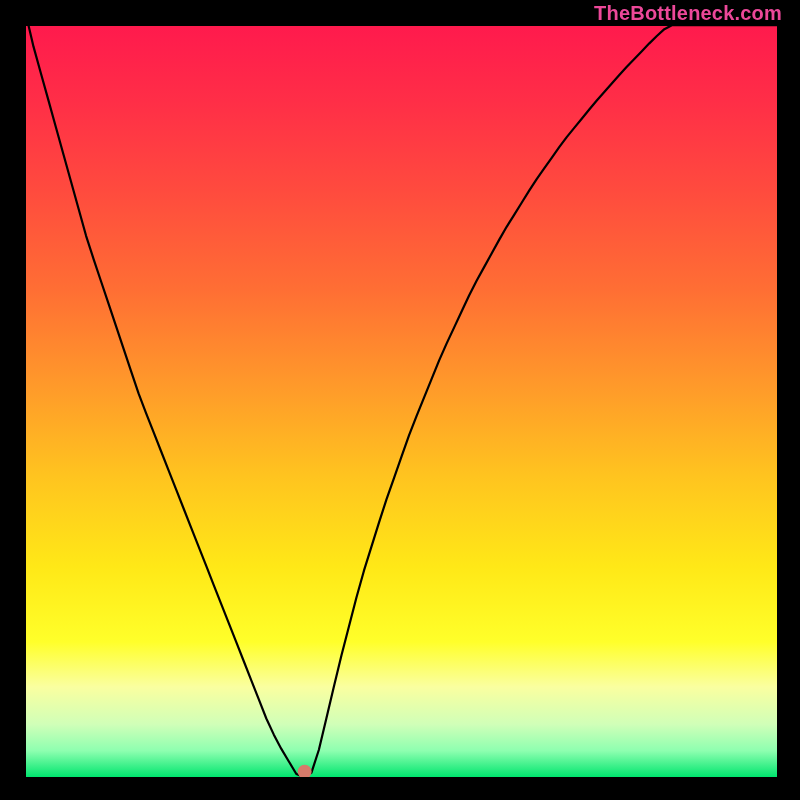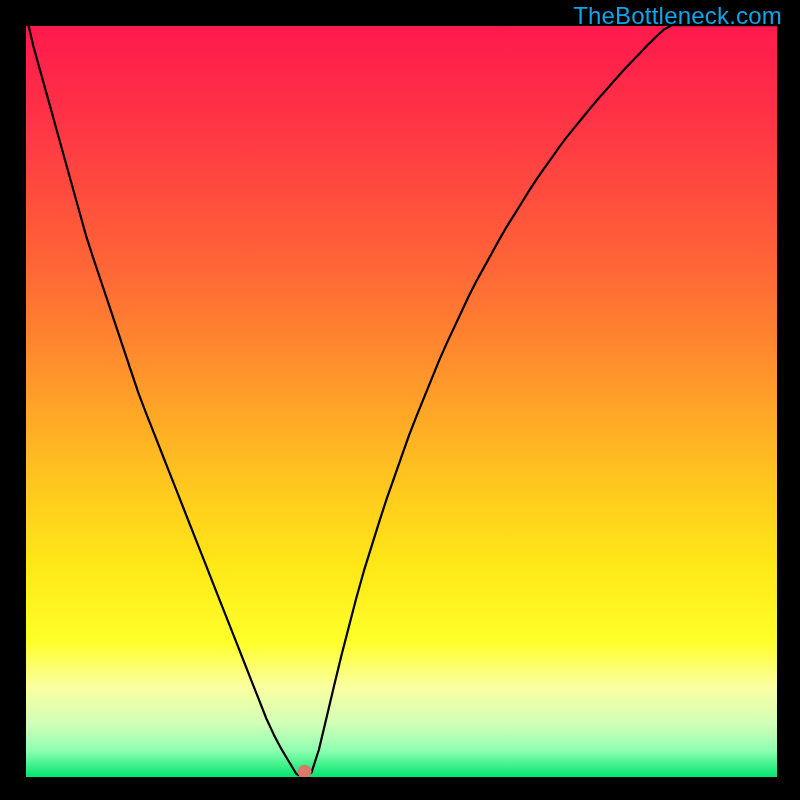--- a/index.html
+++ b/index.html
@@ -17,23 +17,23 @@
     background: #000;
   }
   .plot {
     position: absolute;
     background: #000;
   }
   .watermark {
     position: absolute;
     top: 2px;
     right: 18px;
-    color: #0ea5e9;
-    font-size: 24px;
-    font-weight: 400;
+    color: #ec4899;
+    font-size: 20px;
+    font-weight: 700;
     letter-spacing: 0.2px;
   }
   svg { display: block; }
 </style>
 </head>
 <body>
 
 <div class="frame">
   <div class="watermark">TheBottleneck.com</div>
   <div class="plot" id="plot" style="left: 26px; top: 26px; width: 751px; height: 751px;">

